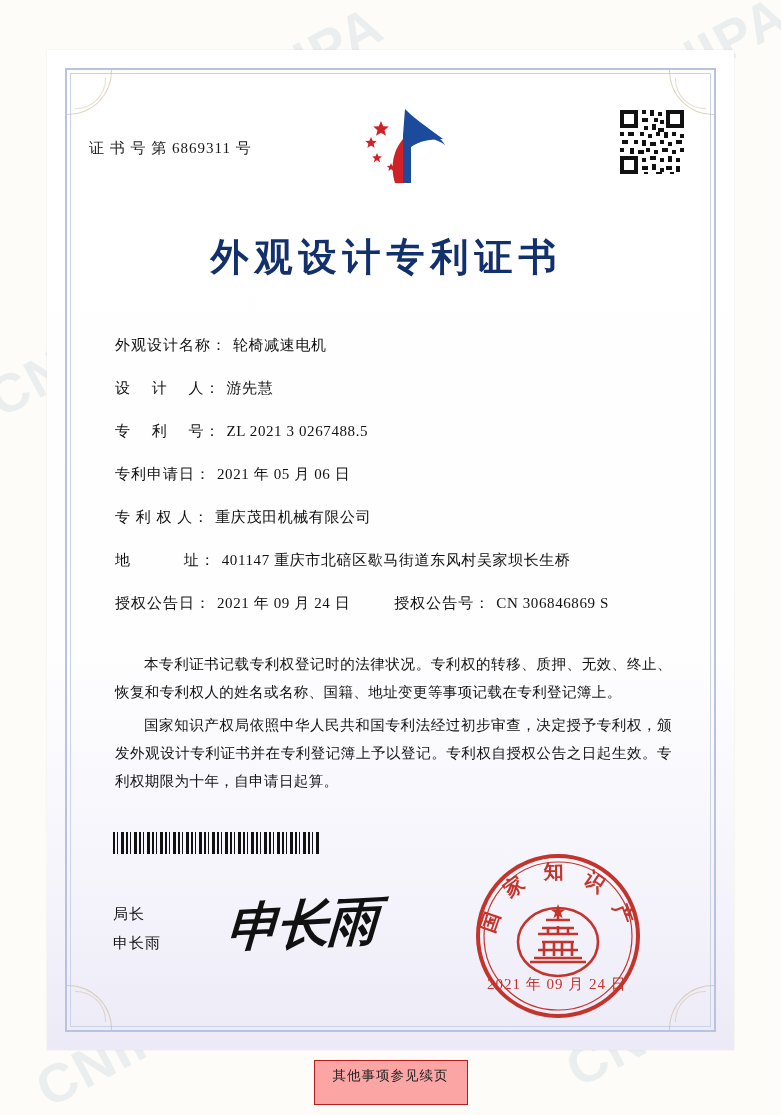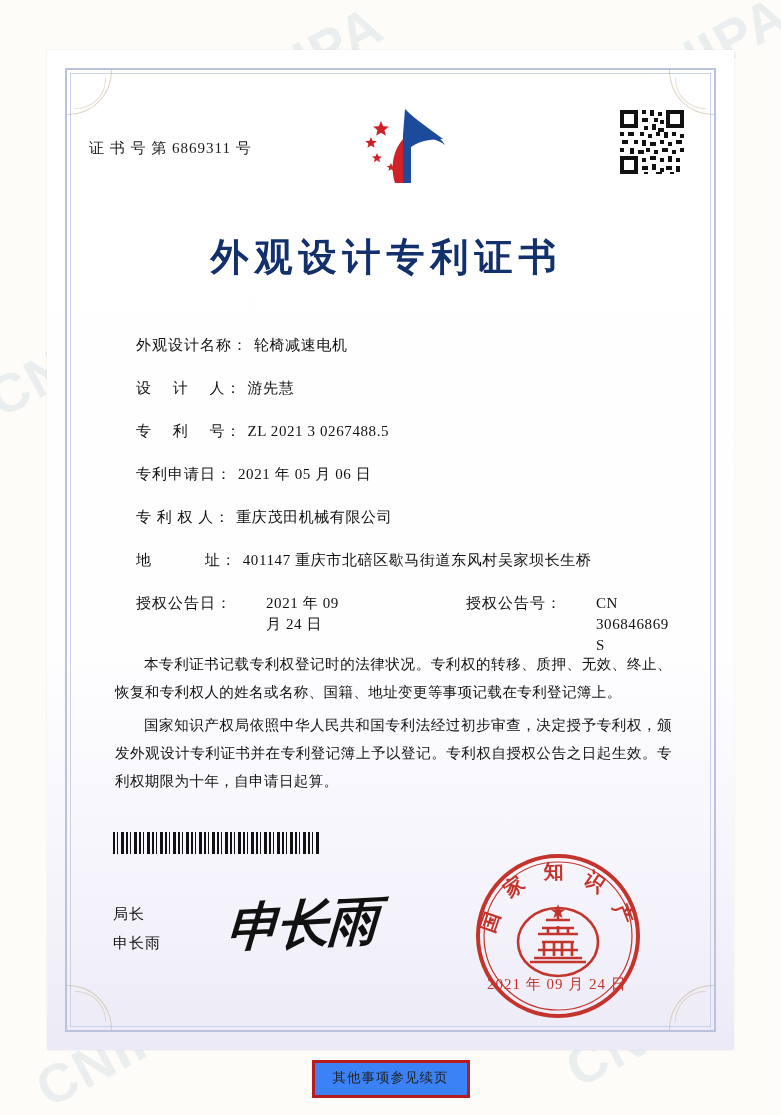--- a/index.html
+++ b/index.html
@@ -77,23 +77,23 @@
   }
 
   
   .fields{position:absolute;left:68px;top:285px;right:60px;}
   .row{
     display:flex;align-items:baseline;
     font-size:15px;color:#111;
     margin-bottom:22px;
     line-height:1.4;
   }
-  .lbl{white-space:pre;letter-spacing:1px;margin-left:21px;}
+  .lbl{white-space:pre;letter-spacing:1px;}
   .val{margin-left:6px;letter-spacing:.6px;}
-  .row.inline2{justify-content:flex-start;gap:28px;}
+  .row.inline2{justify-content:flex-start;}
   .gap{display:inline-block;width:44px;}
 
   
   .paras{
     position:absolute;left:68px;right:62px;top:600px;
     font-size:14.5px;color:#111;line-height:1.95;text-align:justify;
     letter-spacing:.4px;
   }
   .paras p{margin:0 0 4px 0;text-indent:2em;}
 
@@ -133,23 +133,23 @@
     text-align:center;font-size:13.5px;color:#222;letter-spacing:1px;
   }
 
   
   .footer-tab{
     position:absolute;left:0;right:0;top:1060px;
     text-align:center;
   }
   .footer-tab span{
     display:inline-block;
-    padding:6px 18px 8px;
-    background:#3b82f6;
-    border:3px solid #b91c1c;
+    padding:6px 18px 19px;
+    background:#fca5a5;
+    border:1px solid #b91c1c;
     font-size:13.5px;color:#222;letter-spacing:1px;
   }
 </style>
 </head>
 <body>
 
 <div class="wm wm1">CNIPA</div>
 <div class="wm wm2">CNIPA</div>
 <div class="wm wm3">CNIPA</div>
 <div class="wm wm4">CNIPA</div>

